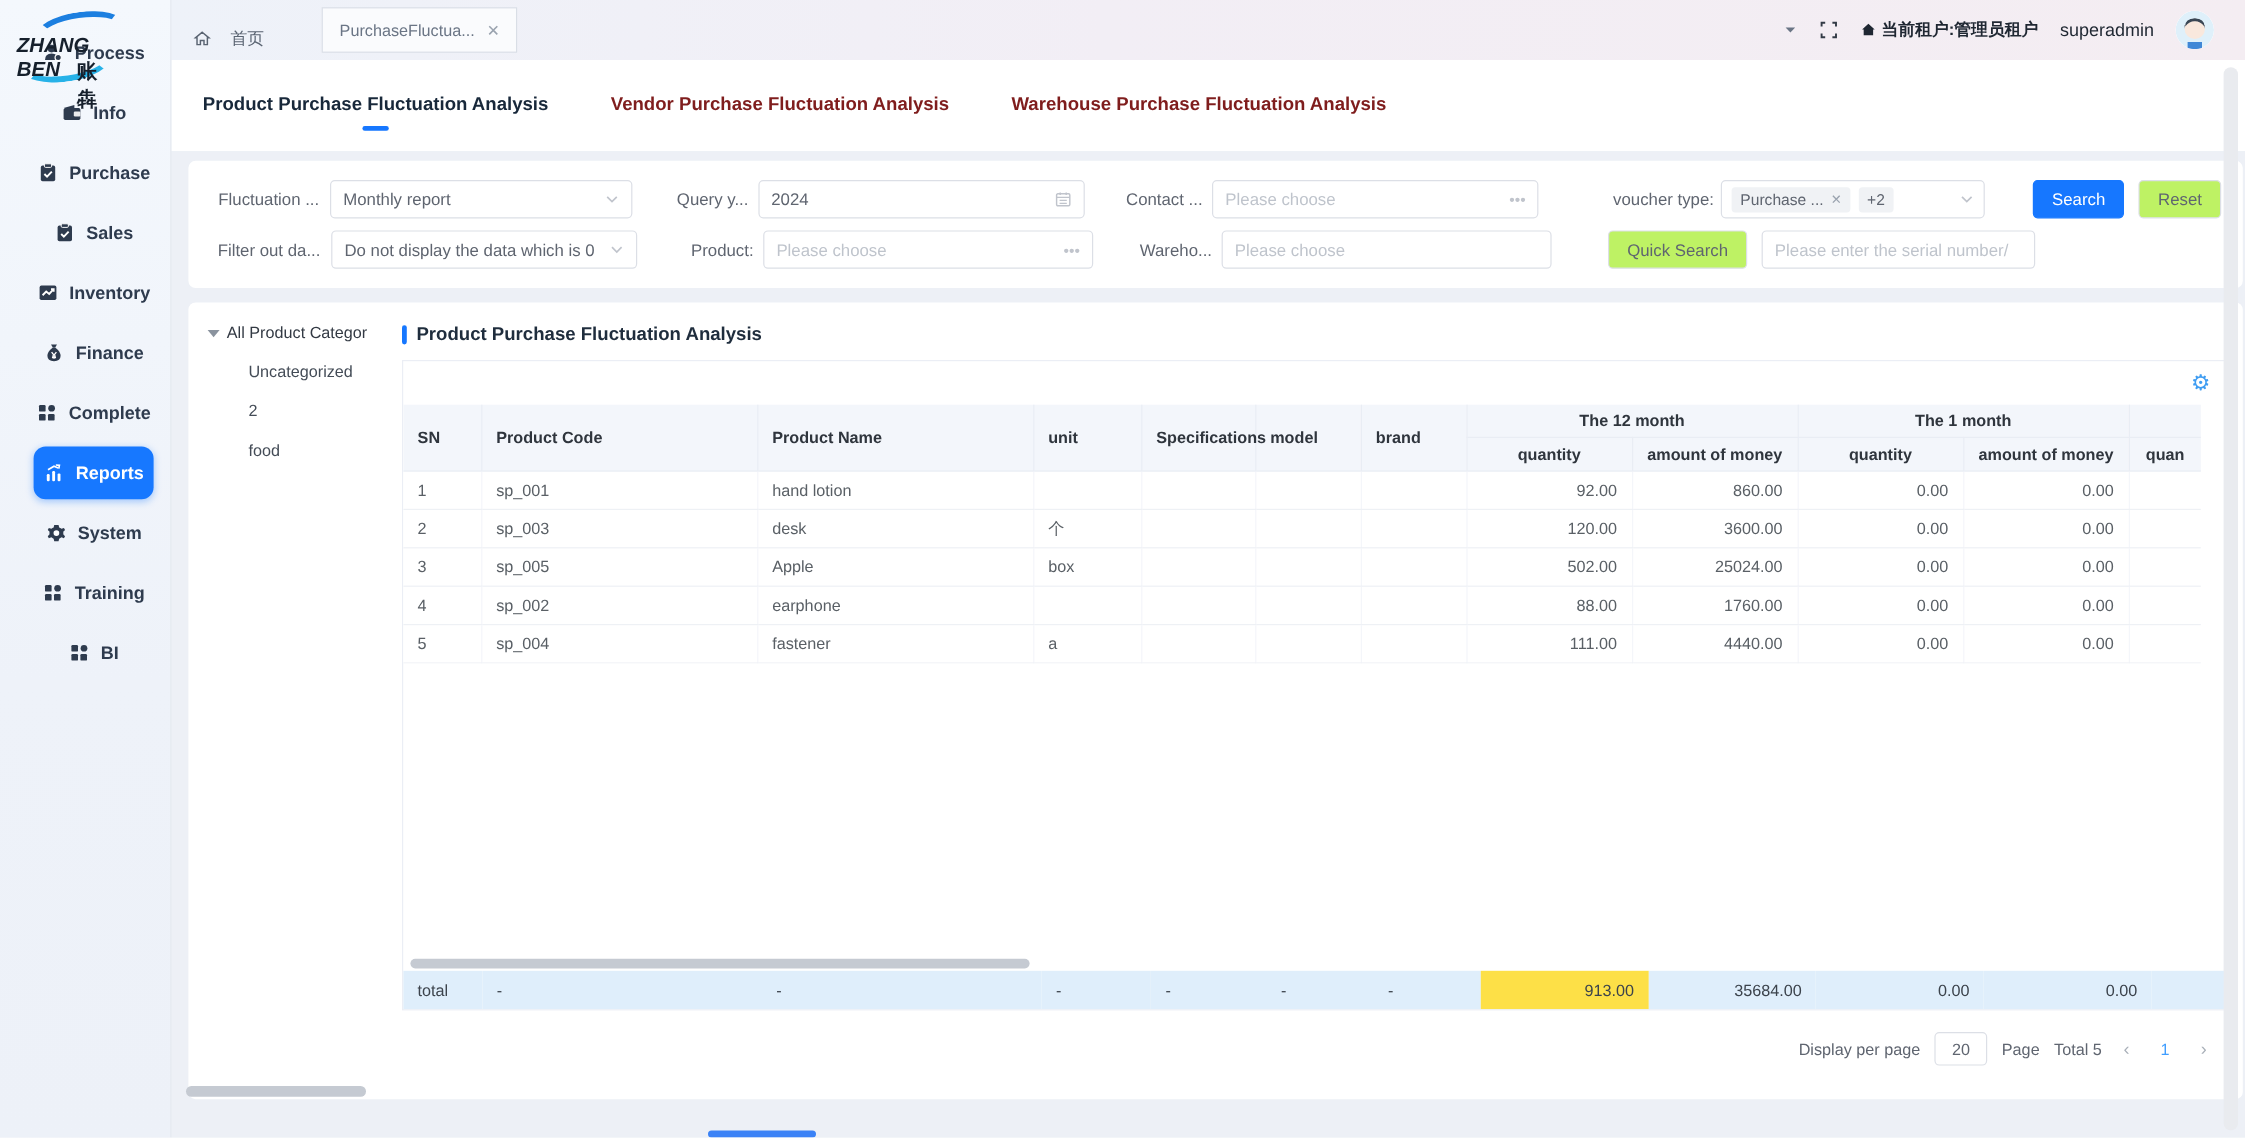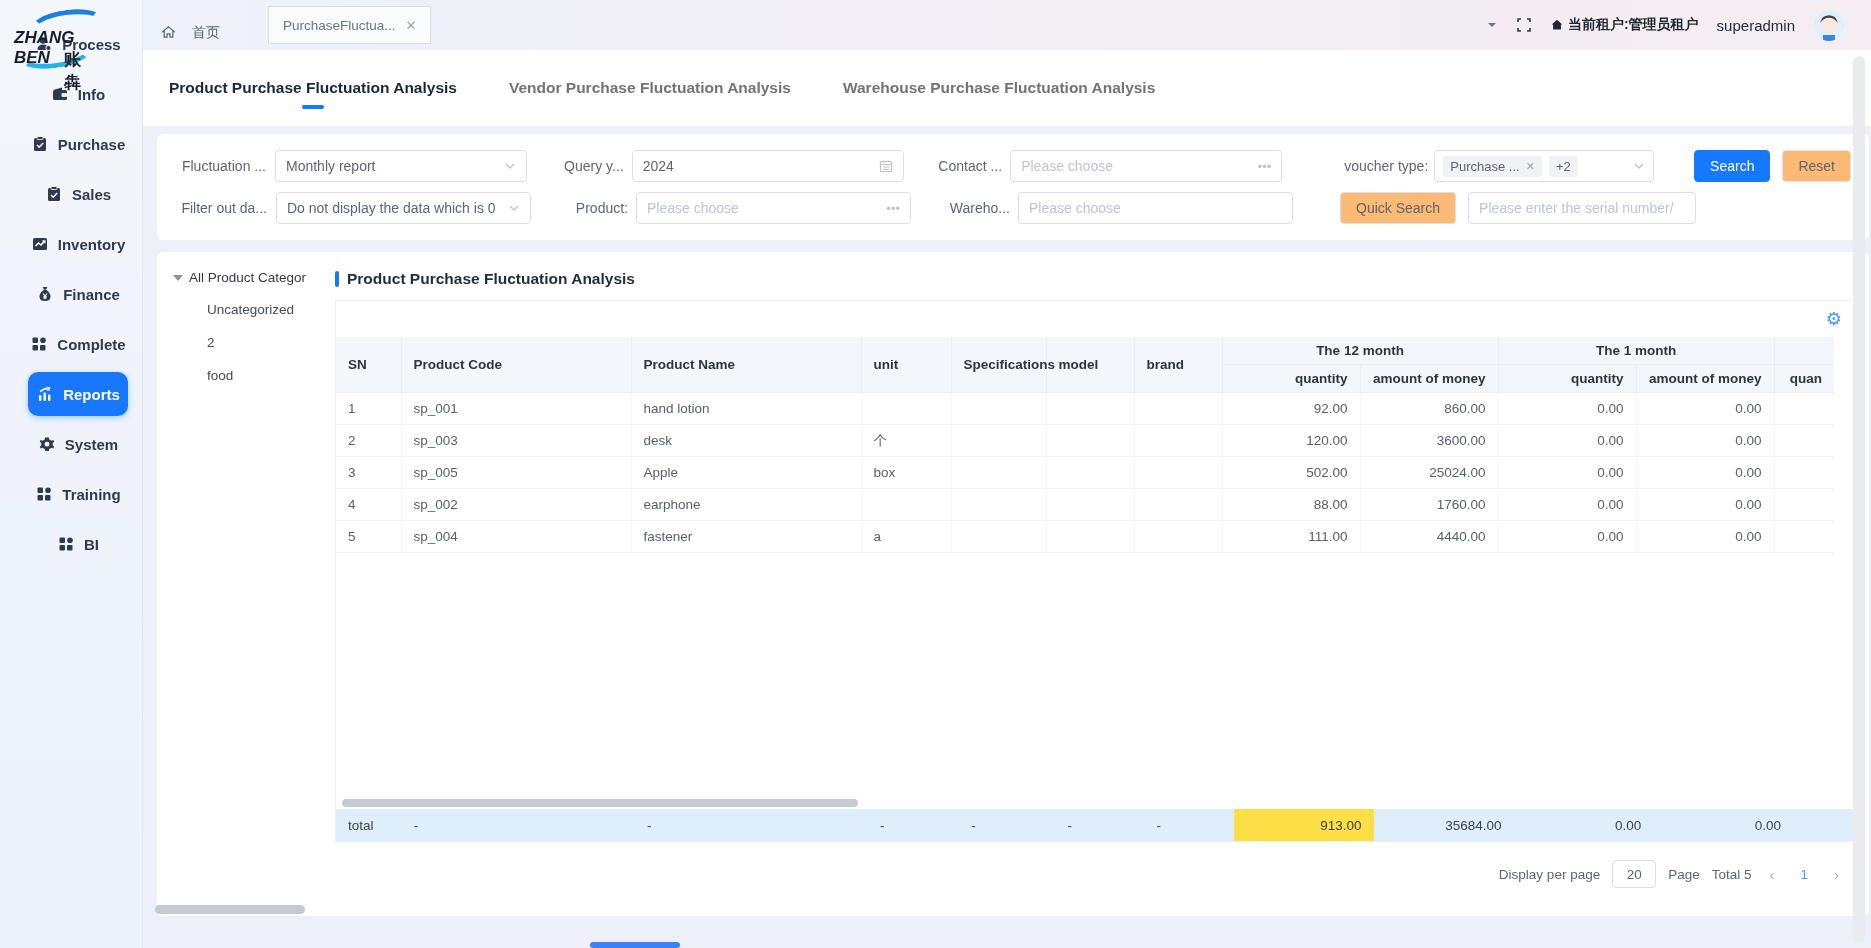--- a/index.html
+++ b/index.html
@@ -29,40 +29,40 @@
   .doc-tab { display:flex; align-items:center; gap:10px; padding:0 14px; margin:6px 0 6px 26px; background:#fafbfd; border:1px solid #d9dee6; color:#6a7585; font-size:13.5px; cursor:pointer; }
   .doc-tab .x { color:#9aa3af; font-size:13px; }
   .topbar-right { margin-left:auto; display:flex; align-items:center; gap:18px; padding-right:26px; }
   .tb-ico { color:#444c57; display:flex; align-items:center; cursor:pointer; }
   .tenant { display:flex; align-items:center; gap:4px; color:#1f2732; font-size:14px; font-weight:bold; }
   .username { color:#1f2732; font-size:15px; cursor:pointer; }
   .avatar { width:32px; height:32px; border-radius:50%; overflow:hidden; background:#fff; cursor:pointer; }
 
   
   .pagetabs { height:76px; flex:0 0 76px; background:#fff; display:flex; align-items:center; gap:52px; padding-left:26px; }
-  .ptab { position:relative; font-weight:bold; font-size:15.5px; color:#737373; cursor:pointer; padding:14px 0; }
+  .ptab { position:relative; font-weight:bold; font-size:15.5px; color:#7f1d1d; cursor:pointer; padding:14px 0; }
   .ptab.active { color:#18283a; }
   .ptab.active::after { content:""; position:absolute; left:50%; transform:translateX(-50%); bottom:2px; width:22px; height:4px; border-radius:2px; background:#1677ff; }
 
   
   .content { flex:1; background:#edf0f6; padding:8px 2px 0 14px; overflow:hidden; position:relative; }
 
   .filter-card { background:#fff; border-radius:6px; padding:16px 18px; }
   .frow { display:flex; align-items:center; height:32px; }
   .frow + .frow { margin-top:10px; }
   .flabel { color:#5f6570; font-size:14px; text-align:right; white-space:nowrap; overflow:hidden; }
   .ctl { height:32px; border:1px solid #dcdfe6; border-radius:4px; background:#fff; display:flex; align-items:center; padding:0 10px; font-size:14px; color:#5f6570; position:relative; }
   .ctl .ph { color:#bfc4cc; }
   .ctl .suffix { margin-left:auto; color:#c0c4cc; font-size:13px; display:flex; align-items:center; }
   .chev { width:12px; height:12px; }
   .tag { background:#f0f2f5; border-radius:3px; padding:3px 7px; font-size:13px; color:#5f6570; display:flex; align-items:center; gap:6px; white-space:nowrap; }
   .tag .tx { color:#9aa3af; font-size:11px; cursor:pointer; }
   .btn { height:32px; border-radius:4px; font-size:14px; display:flex; align-items:center; justify-content:center; cursor:pointer; padding:0 15px; white-space:nowrap; }
   .btn.primary { background:#1677ff; color:#fff; border:1px solid #1677ff; }
-  .btn.plain { background:#fdba74; color:#5f6570; border:1px solid #dcdfe6; }
+  .btn.plain { background:#bef264; color:#5f6570; border:1px solid #dcdfe6; }
 
   
   .main-card { background:#fff; border-radius:6px; margin-top:12px; height:664px; display:flex; }
   .tree { width:178px; flex:0 0 178px; padding:18px 0 0 16px; }
   .tree-root { display:flex; align-items:center; gap:6px; font-size:13.5px; color:#333a44; cursor:pointer; white-space:nowrap; }
   .caret { width:0; height:0; border-left:5px solid transparent; border-right:5px solid transparent; border-top:6px solid #8a939e; }
   .tree-child { padding:9px 0 9px 34px; font-size:13.5px; color:#444c57; cursor:pointer; white-space:nowrap; }
   .tree-child:first-of-type { margin-top:8px; }
 
   .report { flex:1; min-width:0; padding:18px 14px 0 0; display:flex; flex-direction:column; }
@@ -74,21 +74,21 @@
   .tbl-toolbar { height:36px; flex:0 0 36px; display:flex; align-items:center; justify-content:flex-end; padding-right:12px; }
   .gear { color:#3f9df2; font-size:18px; cursor:pointer; line-height:1; }
 
   table.rep { border-collapse:collapse; table-layout:fixed; width:1498px; }
   table.rep th { background:#f3f6fb; font-size:13.5px; color:#2f353d; font-weight:bold; text-align:left; padding:6px 12px; border:1px solid #e9edf4; border-top:none; }
   table.rep th.grp { text-align:center; }
   table.rep th:first-child, table.rep td:first-child { border-left:none; }
   table.rep th:last-child, table.rep td:last-child { border-right:none; }
   table.rep td { font-size:13.5px; color:#5a6066; padding:0 12px; height:32px; border-bottom:1px solid #eef1f5; border-right:1px solid #f4f6fa; background:#fff; white-space:nowrap; overflow:hidden; }
   table.rep td.num, table.rep th.num-h { text-align:right; }
-  table.rep th.num-h { text-align:right;margin-top:22px; }
+  table.rep th.num-h { text-align:center;margin-top:22px; }
   .spacer { flex:1; }
   .hscroll { height:12px; flex:0 0 12px; position:relative; }
   .hscroll .thumb { position:absolute; left:6px; top:2px; width:516px; height:8px; border-radius:4px; background:#c5cad2; cursor:grab; }
   table.total { border-collapse:collapse; table-layout:fixed; width:100%; flex:0 0 32px; }
   table.total td { font-size:13.5px; color:#3c434c; height:31px; padding:0 12px; white-space:nowrap; }
   table.total td.num { text-align:right; }
 
   .rep-footer { height:64px; display:flex; align-items:center; justify-content:flex-end; gap:12px; padding-right:10px; color:#5f6570; font-size:13.5px; }
   .psize { width:44px; height:28px; border:1px solid #dcdfe6; border-radius:4px; display:flex; align-items:center; justify-content:center; color:#5f6570; cursor:pointer; }
   .pg-arrow { color:#a8afb8; font-size:15px; cursor:pointer; padding:0 6px; }

